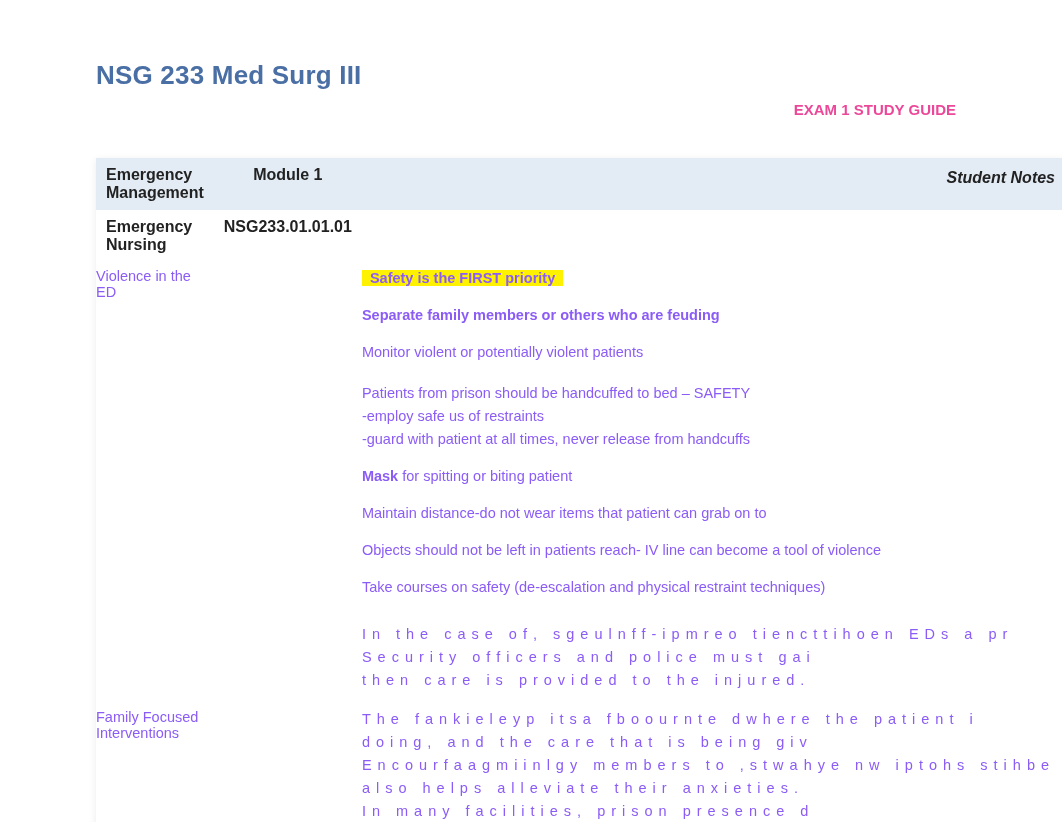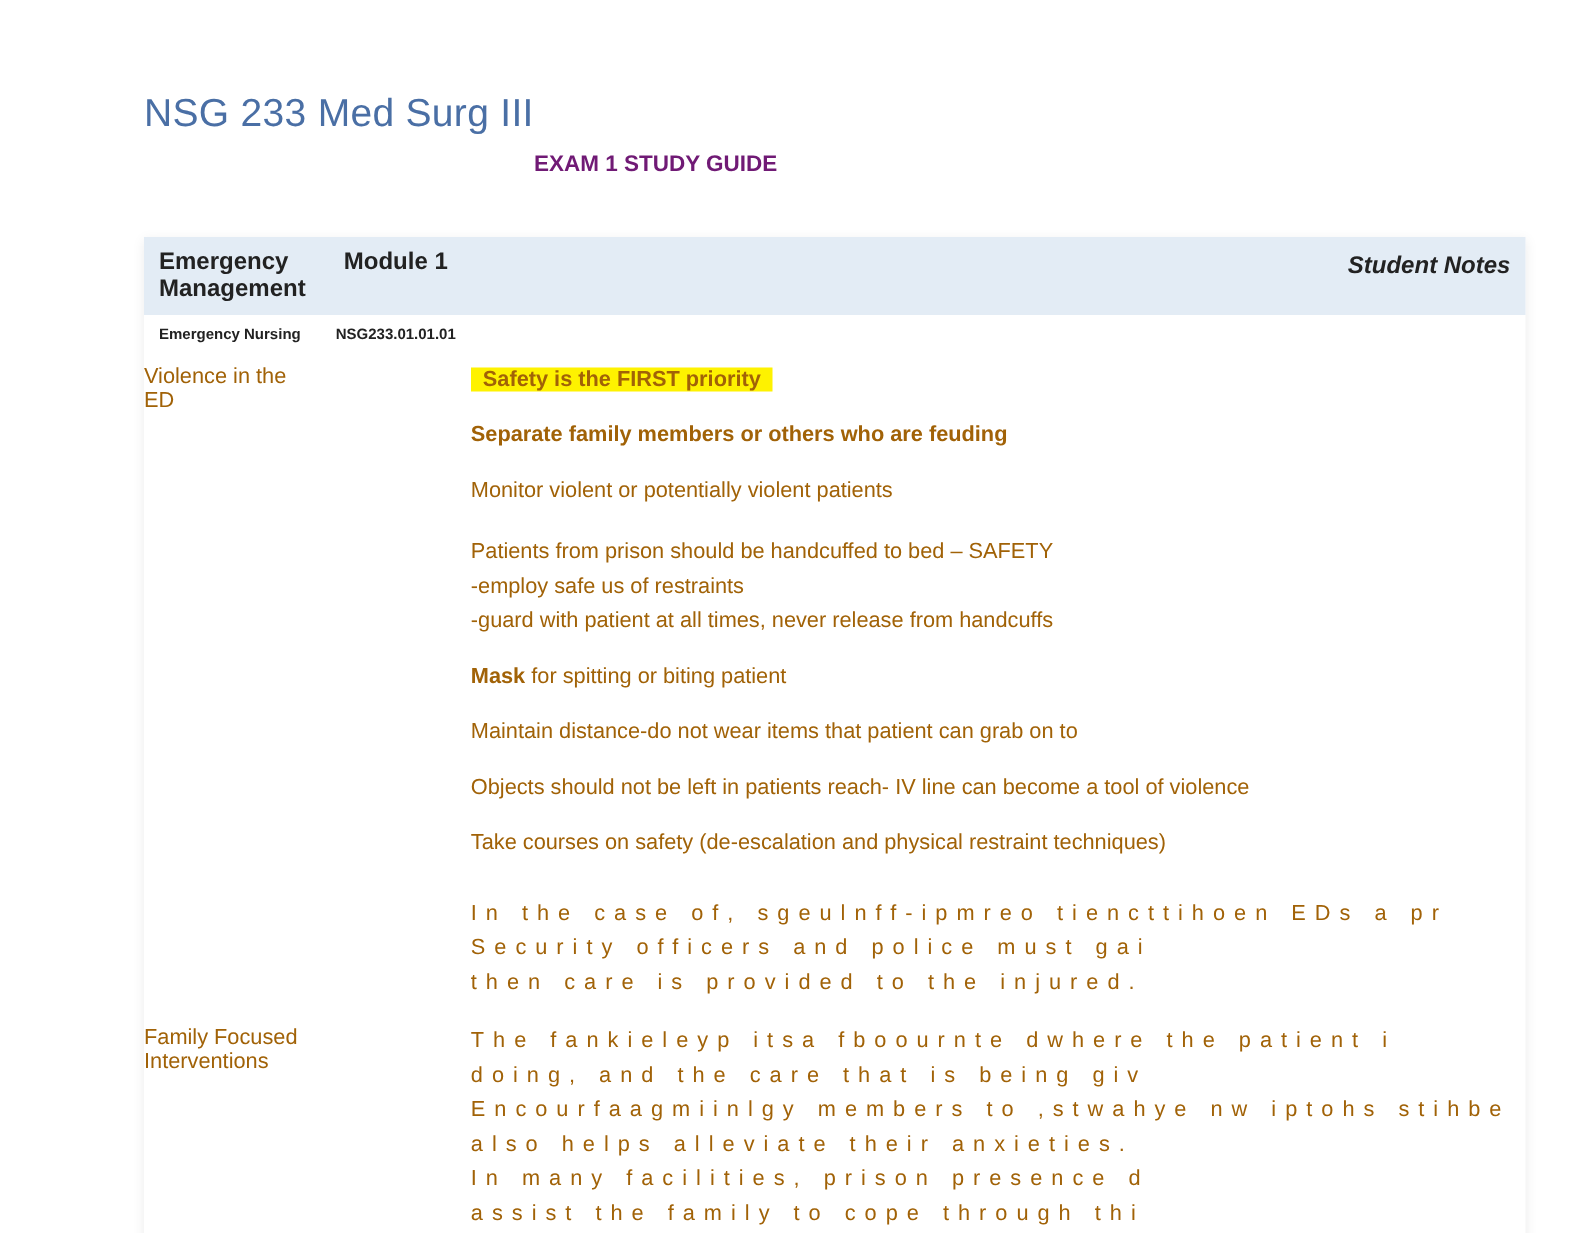--- a/index.html
+++ b/index.html
@@ -10,56 +10,56 @@
       height: 822px;
       padding: 60px 0 0 0;
       overflow: hidden;
     }
     .page {
       padding: 0 40px 0 96px;
     }
     .title {
       color: #4a6fa5;
       font-size: 26px;
-      font-weight: 400;
+      font-weight: 700;
       margin-bottom: 10px;
       letter-spacing: 0.2px;
     }
     .subtitle {
       font-weight: 700;
       font-size: 15px;
-      text-align: left;
+      text-align: right;
       width: 600px;
       margin-left: 260px;
       margin-bottom: 40px;
-      color: #701a75;
+      color: #ec4899;
     }
     .table {
       border-collapse: collapse;
       width: 880px;
       box-shadow: 0 2px 8px rgba(0,0,0,0.08);
       background: #fff;
     }
     .table tr.header-row td {
       background: #e3ecf5;
       font-weight: 700;
       color: #222;
       font-size: 16px;
       padding: 8px 10px;
     }
     .table tr.sub-row td {
       font-weight: 700;
       color: #222;
-      font-size: 10px;
+      font-size: 16px;
       padding: 8px 10px;
     }
     .table td {
       vertical-align: top;
       font-size: 14.5px;
-      color: #a16207;
+      color: #8b5cf6;
       border: none;
     }
     .table td.col1 { width: 210px; padding: 6px 10px 6px 0; }
     .table td.col2 { width: 145px; text-align: left; padding: 6px 10px; }
     .table td.col3 { width: 525px; padding: 6px 10px 10px 0; line-height: 1.45; position: relative; }
     .table td.col2-header { text-align: center; }
     .table td.col3-header { text-align: right; font-style: italic; }
     .hl {
       background: #fef200;
       font-weight: 700;

